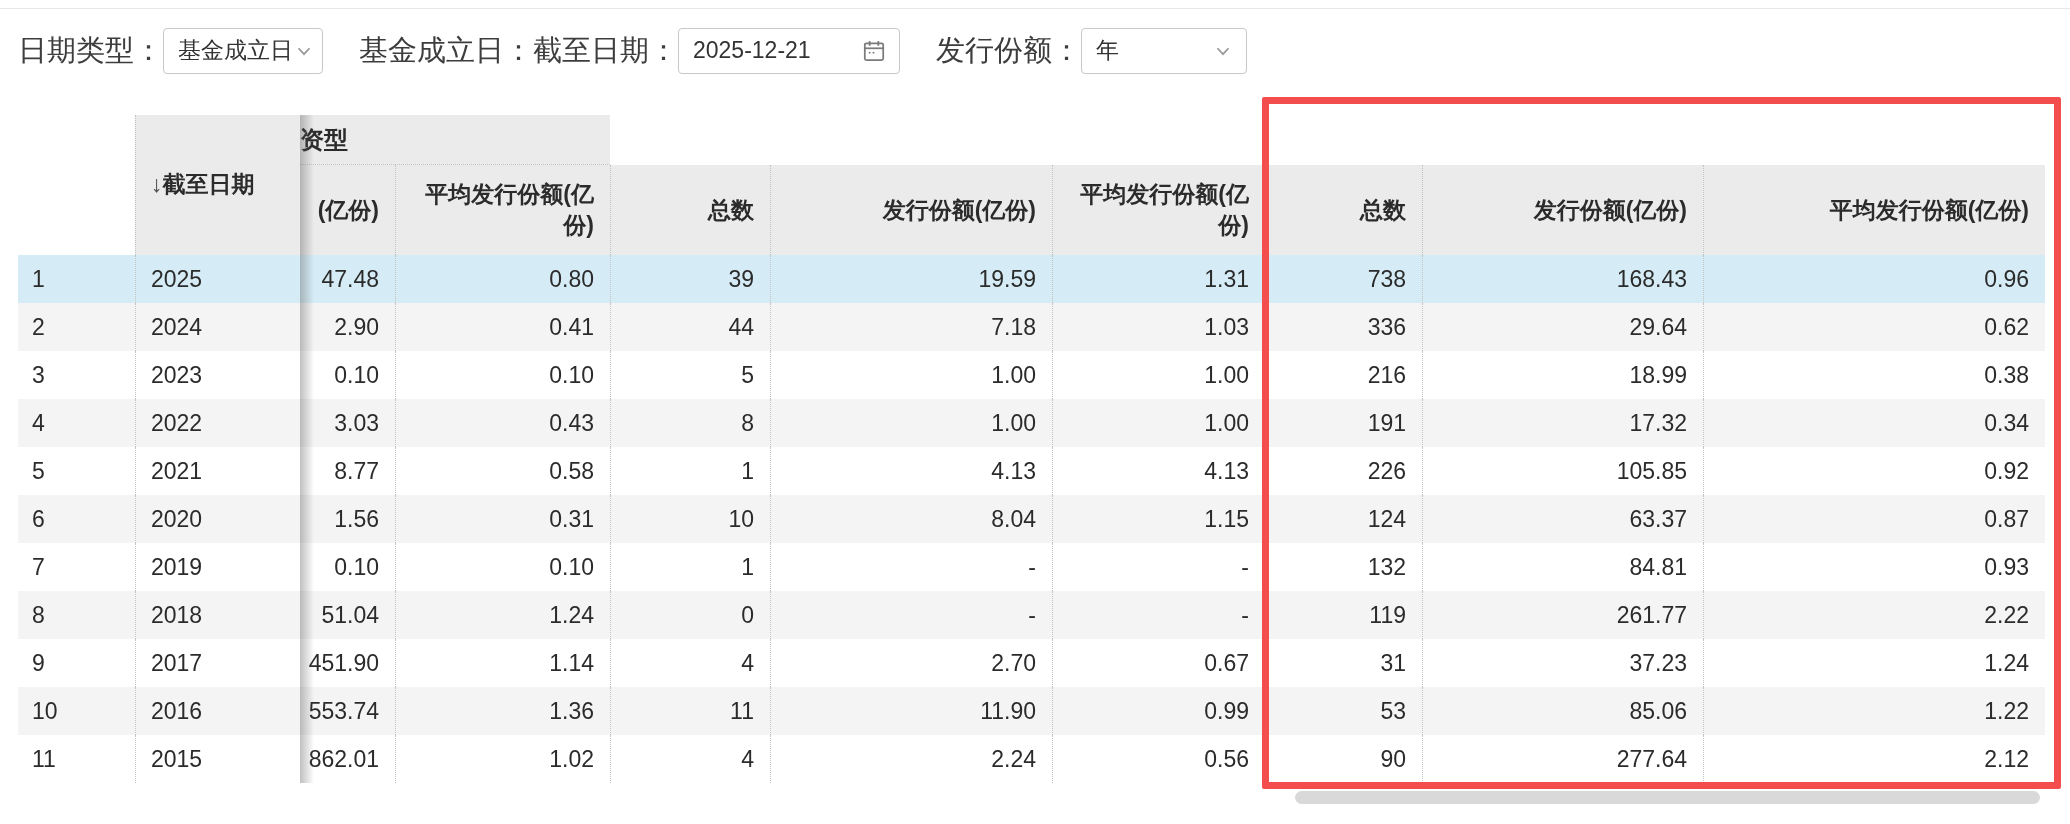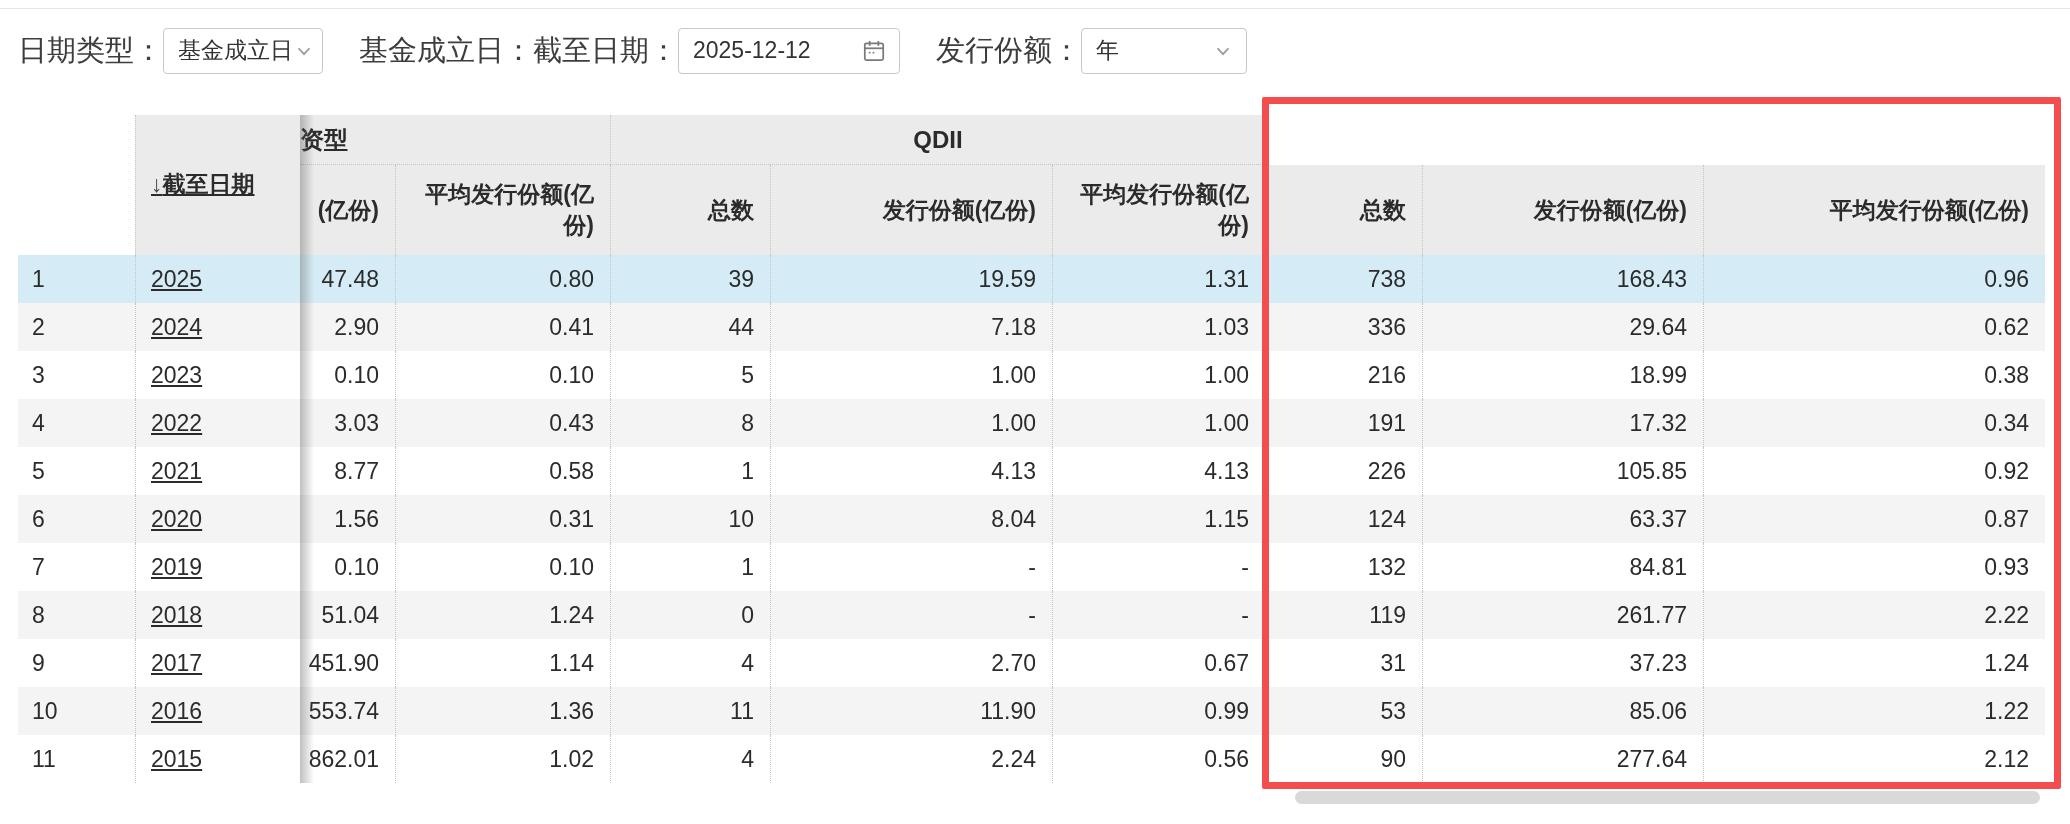--- a/index.html
+++ b/index.html
@@ -28,21 +28,21 @@
   }
   .cell {
     display:flex; align-items:center; overflow:hidden;
     font-size:23px; padding:0 16px 0 0; background:#fff;
   }
   .th   { background:#ebebeb; font-weight:700; }
   .gh   { background:#ebebeb; font-weight:700; font-size:24px; justify-content:center; padding:0; }
   .gh-left { justify-content:flex-start; }
   .num  { justify-content:flex-end; text-align:right; }
   .left { justify-content:flex-start; padding:0 0 0 14px; }
-  .date-pad { padding-left:15px;text-decoration:underline; }
+  .date-pad { padding-left:15px; }
   .bl   { border-left:1px dotted #c4c4c4; }
   .gb   { border-bottom:1px dotted #c4c4c4; }
   .c-hl  { background:#d5ecf6; }
   .c-alt { background:#f4f4f4; }
   .sort-box { width:106px; line-height:1.35; text-align:left; }
   .arrow { font-weight:400; color:#4a4a4a; }
   
   .fixed-col-shadow {
     position:absolute; left:300px; top:115px; width:14px; height:668px;
     background:linear-gradient(to right, rgba(90,90,90,.38), rgba(90,90,90,0));
@@ -73,21 +73,21 @@
         <svg viewBox="0 0 24 24" width="22" height="22" fill="none" stroke="#9a9a9a" stroke-width="2">
             <polyline points="6,9 12,15.5 18,9"></polyline>
           </svg>
       </span>
     </div>
 
     <span class="f-label">基金成立日：</span>
 
     <span class="f-label">截至日期：</span>
     <div class="control w222">
-      <span class="val">2025-12-12</span>
+      <span class="val">2025-12-21</span>
       <span>
         <svg viewBox="0 0 24 24" width="26" height="26" fill="none" stroke="#7a7a7a" stroke-width="1.6">
           <rect x="3.5" y="5" width="17" height="15.5" rx="1.5"></rect>
           <line x1="8" y1="2.8" x2="8" y2="7.2"></line>
             <line x1="16" y1="2.8" x2="16" y2="7.2"></line>
           <line x1="3.5" y1="9.5" x2="20.5" y2="9.5"></line>
           <circle cx="8" cy="13.5" r="0.9" fill="#7a7a7a" stroke="none"></circle>
           <circle cx="11.5" cy="13.5" r="0.9" fill="#7a7a7a" stroke="none"></circle>
         </svg>
       </span>
@@ -102,21 +102,20 @@
           </svg>
       </span>
     </div>
   </div>
 
   <div class="table" id="table" style="grid-template-columns: 117px 165px 95px 215px 160px 282px 213px 157px 281px 342px; grid-template-rows: 50px 90px 48px 48px 48px 48px 48px 48px 48px 48px 48px 48px 48px;">
       <div class="cell th left date-pad bl" style="grid-area: 1 / 2 / span 2;">
         <div class="sort-box"><span class="arrow">↓</span><span>截至日期</span></div>
       </div>
       <div class="cell gh gh-left gb" style="grid-area: 1 / 3 / auto / span 2;">资型</div>
-      <div class="cell gh gb bl" style="grid-area: 1 / 5 / auto / span 3;">QDII</div>
       <div class="cell th num" style="grid-area: 2 / 3;">(亿份)</div>
       <div class="cell th num bl" style="grid-area: 2 / 4;">平均发行份额(亿份)</div>
       <div class="cell th num bl" style="grid-area: 2 / 5;">总数</div>
       <div class="cell th num bl" style="grid-area: 2 / 6;">发行份额(亿份)</div>
       <div class="cell th num bl" style="grid-area: 2 / 7;">平均发行份额(亿份)</div>
       <div class="cell th num bl" style="grid-area: 2 / 8;">总数</div>
       <div class="cell th num bl" style="grid-area: 2 / 9;">发行份额(亿份)</div>
       <div class="cell th num bl" style="grid-area: 2 / 10;">平均发行份额(亿份)</div>
       <div style="display: contents;"><div class="cell left c-hl" style="grid-area: 3 / 1;">1</div><div class="cell left date-pad bl c-hl" style="grid-area: 3 / 2;">2025</div><div class="cell num c-hl" style="grid-area: 3 / 3;">47.48</div><div class="cell num bl c-hl" style="grid-area: 3 / 4;">0.80</div><div class="cell num bl c-hl" style="grid-area: 3 / 5;">39</div><div class="cell num bl c-hl" style="grid-area: 3 / 6;">19.59</div><div class="cell num bl c-hl" style="grid-area: 3 / 7;">1.31</div><div class="cell num bl c-hl" style="grid-area: 3 / 8;">738</div><div class="cell num bl c-hl" style="grid-area: 3 / 9;">168.43</div><div class="cell num bl c-hl" style="grid-area: 3 / 10;">0.96</div></div>
       <div style="display: contents;"><div class="cell left c-alt" style="grid-area: 4 / 1;">2</div><div class="cell left date-pad bl c-alt" style="grid-area: 4 / 2;">2024</div><div class="cell num c-alt" style="grid-area: 4 / 3;">2.90</div><div class="cell num bl c-alt" style="grid-area: 4 / 4;">0.41</div><div class="cell num bl c-alt" style="grid-area: 4 / 5;">44</div><div class="cell num bl c-alt" style="grid-area: 4 / 6;">7.18</div><div class="cell num bl c-alt" style="grid-area: 4 / 7;">1.03</div><div class="cell num bl c-alt" style="grid-area: 4 / 8;">336</div><div class="cell num bl c-alt" style="grid-area: 4 / 9;">29.64</div><div class="cell num bl c-alt" style="grid-area: 4 / 10;">0.62</div></div>

